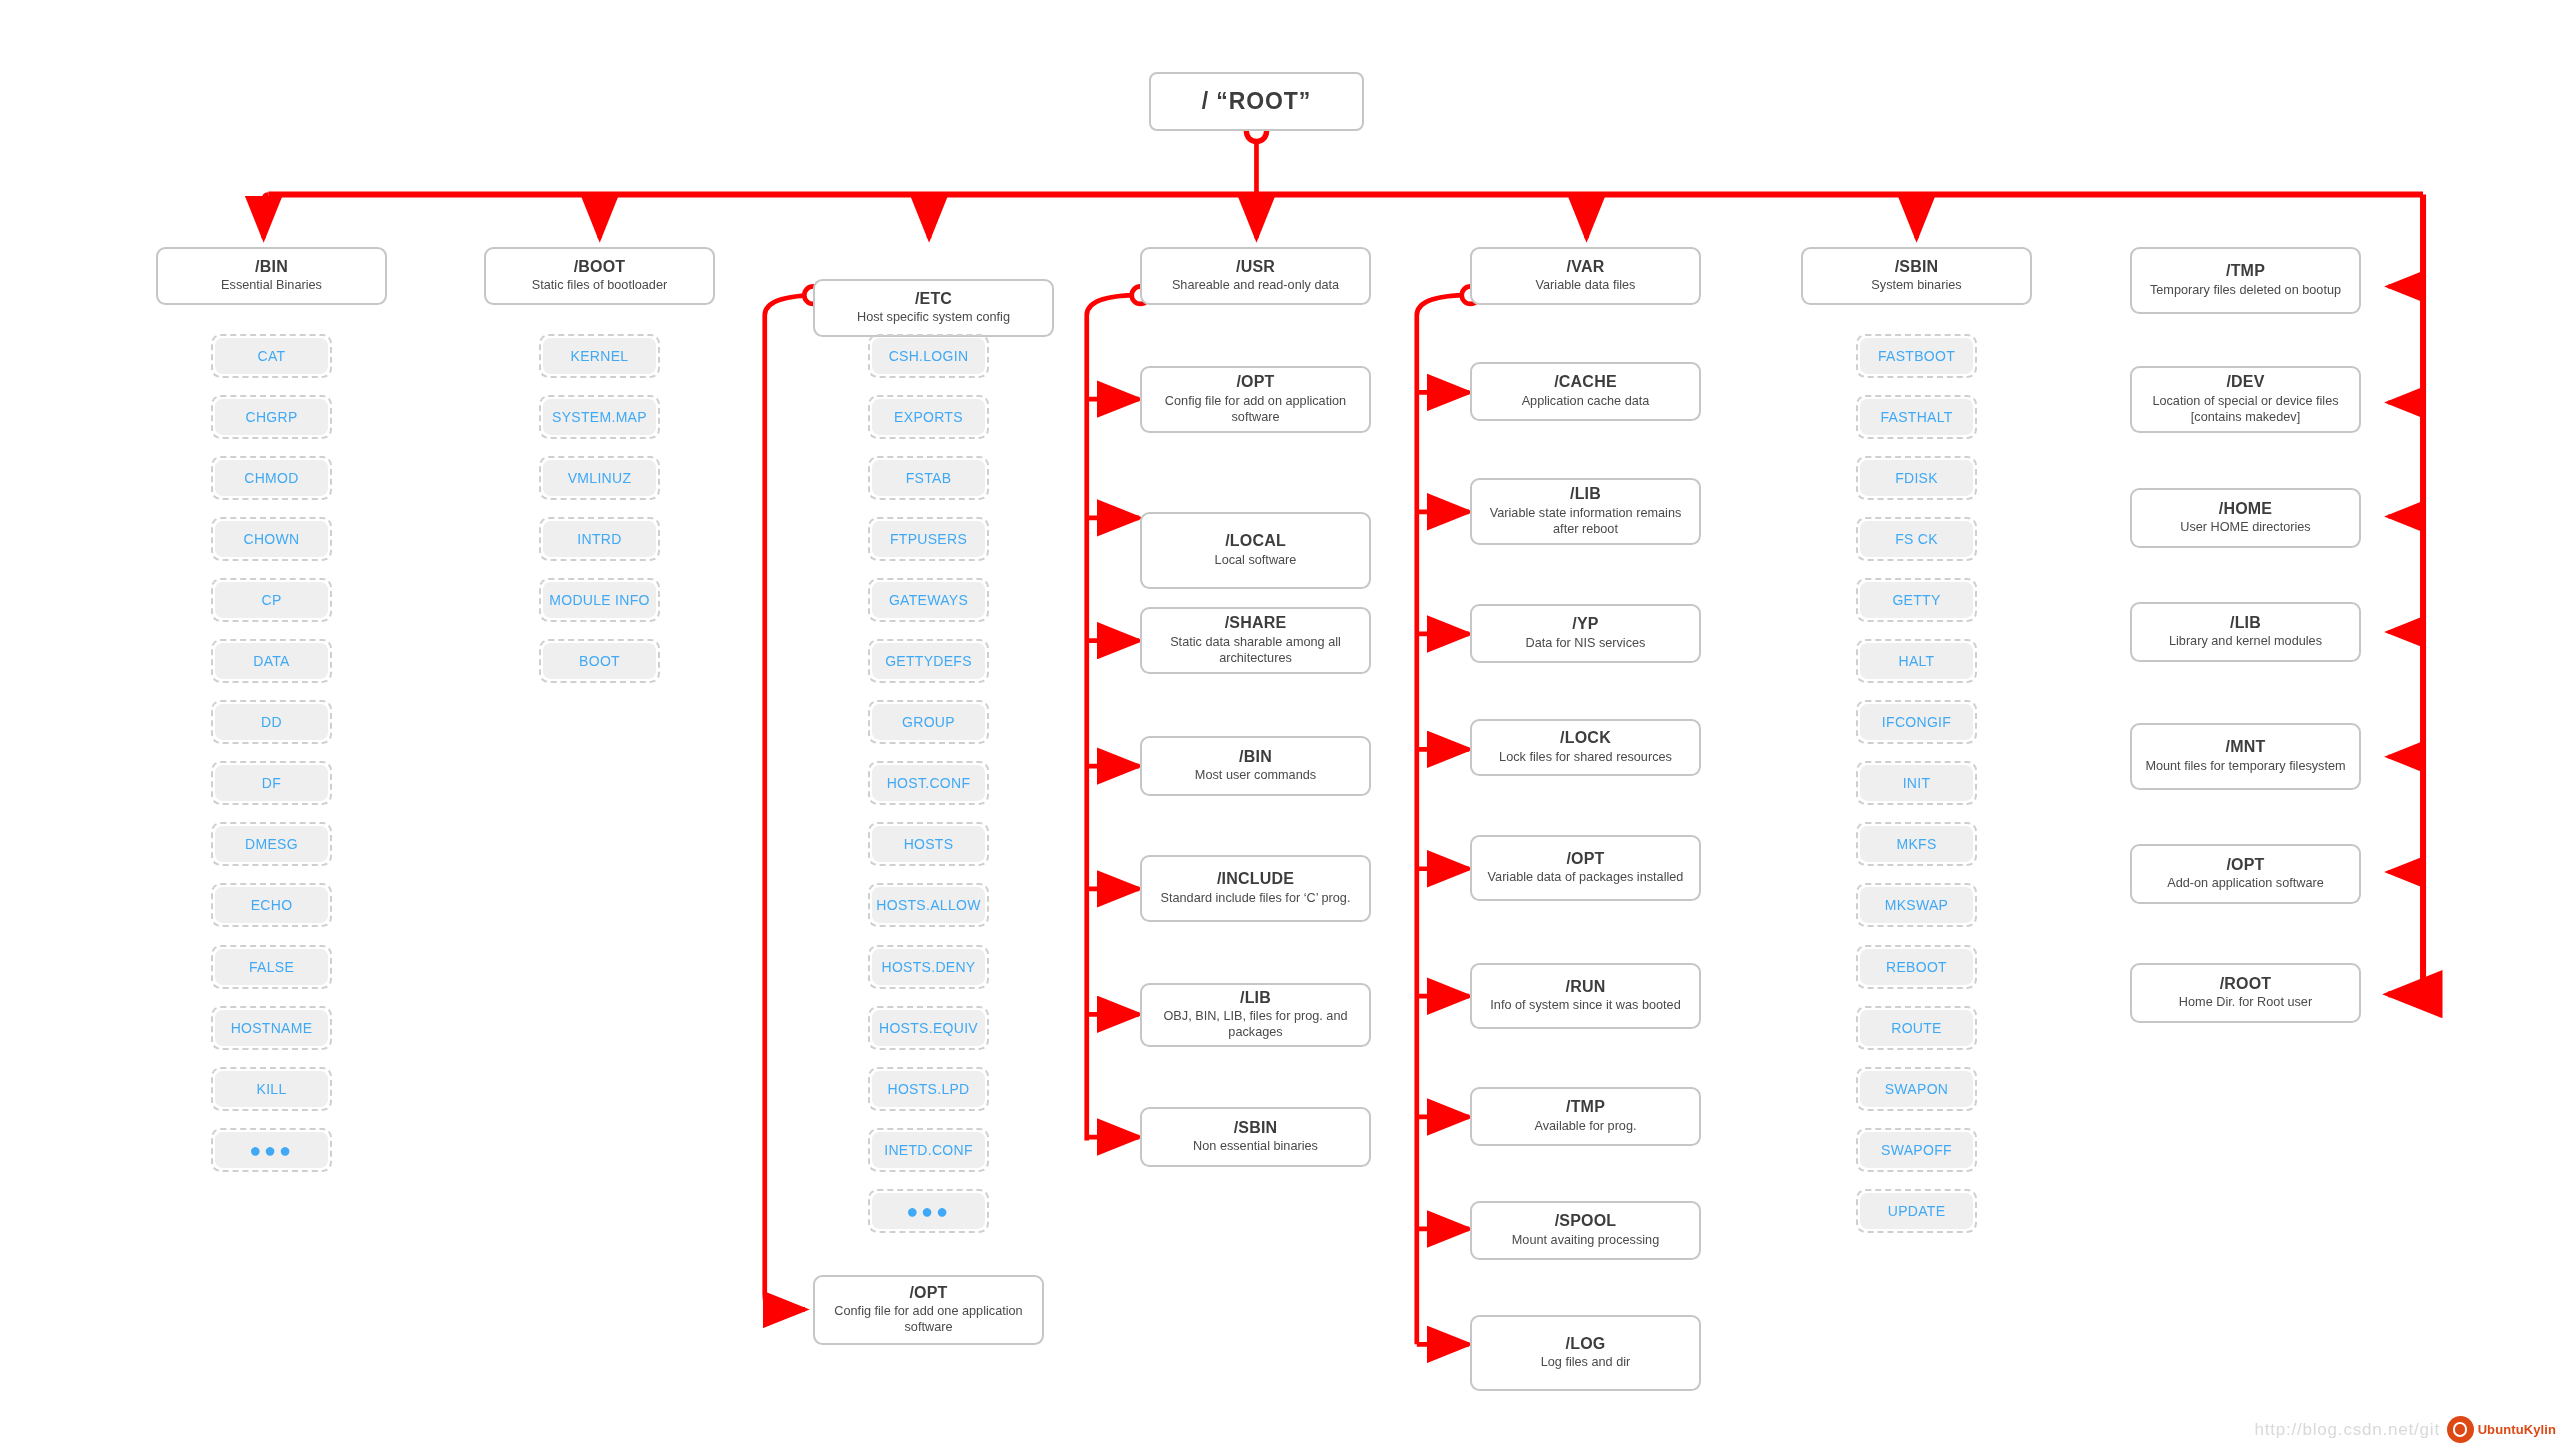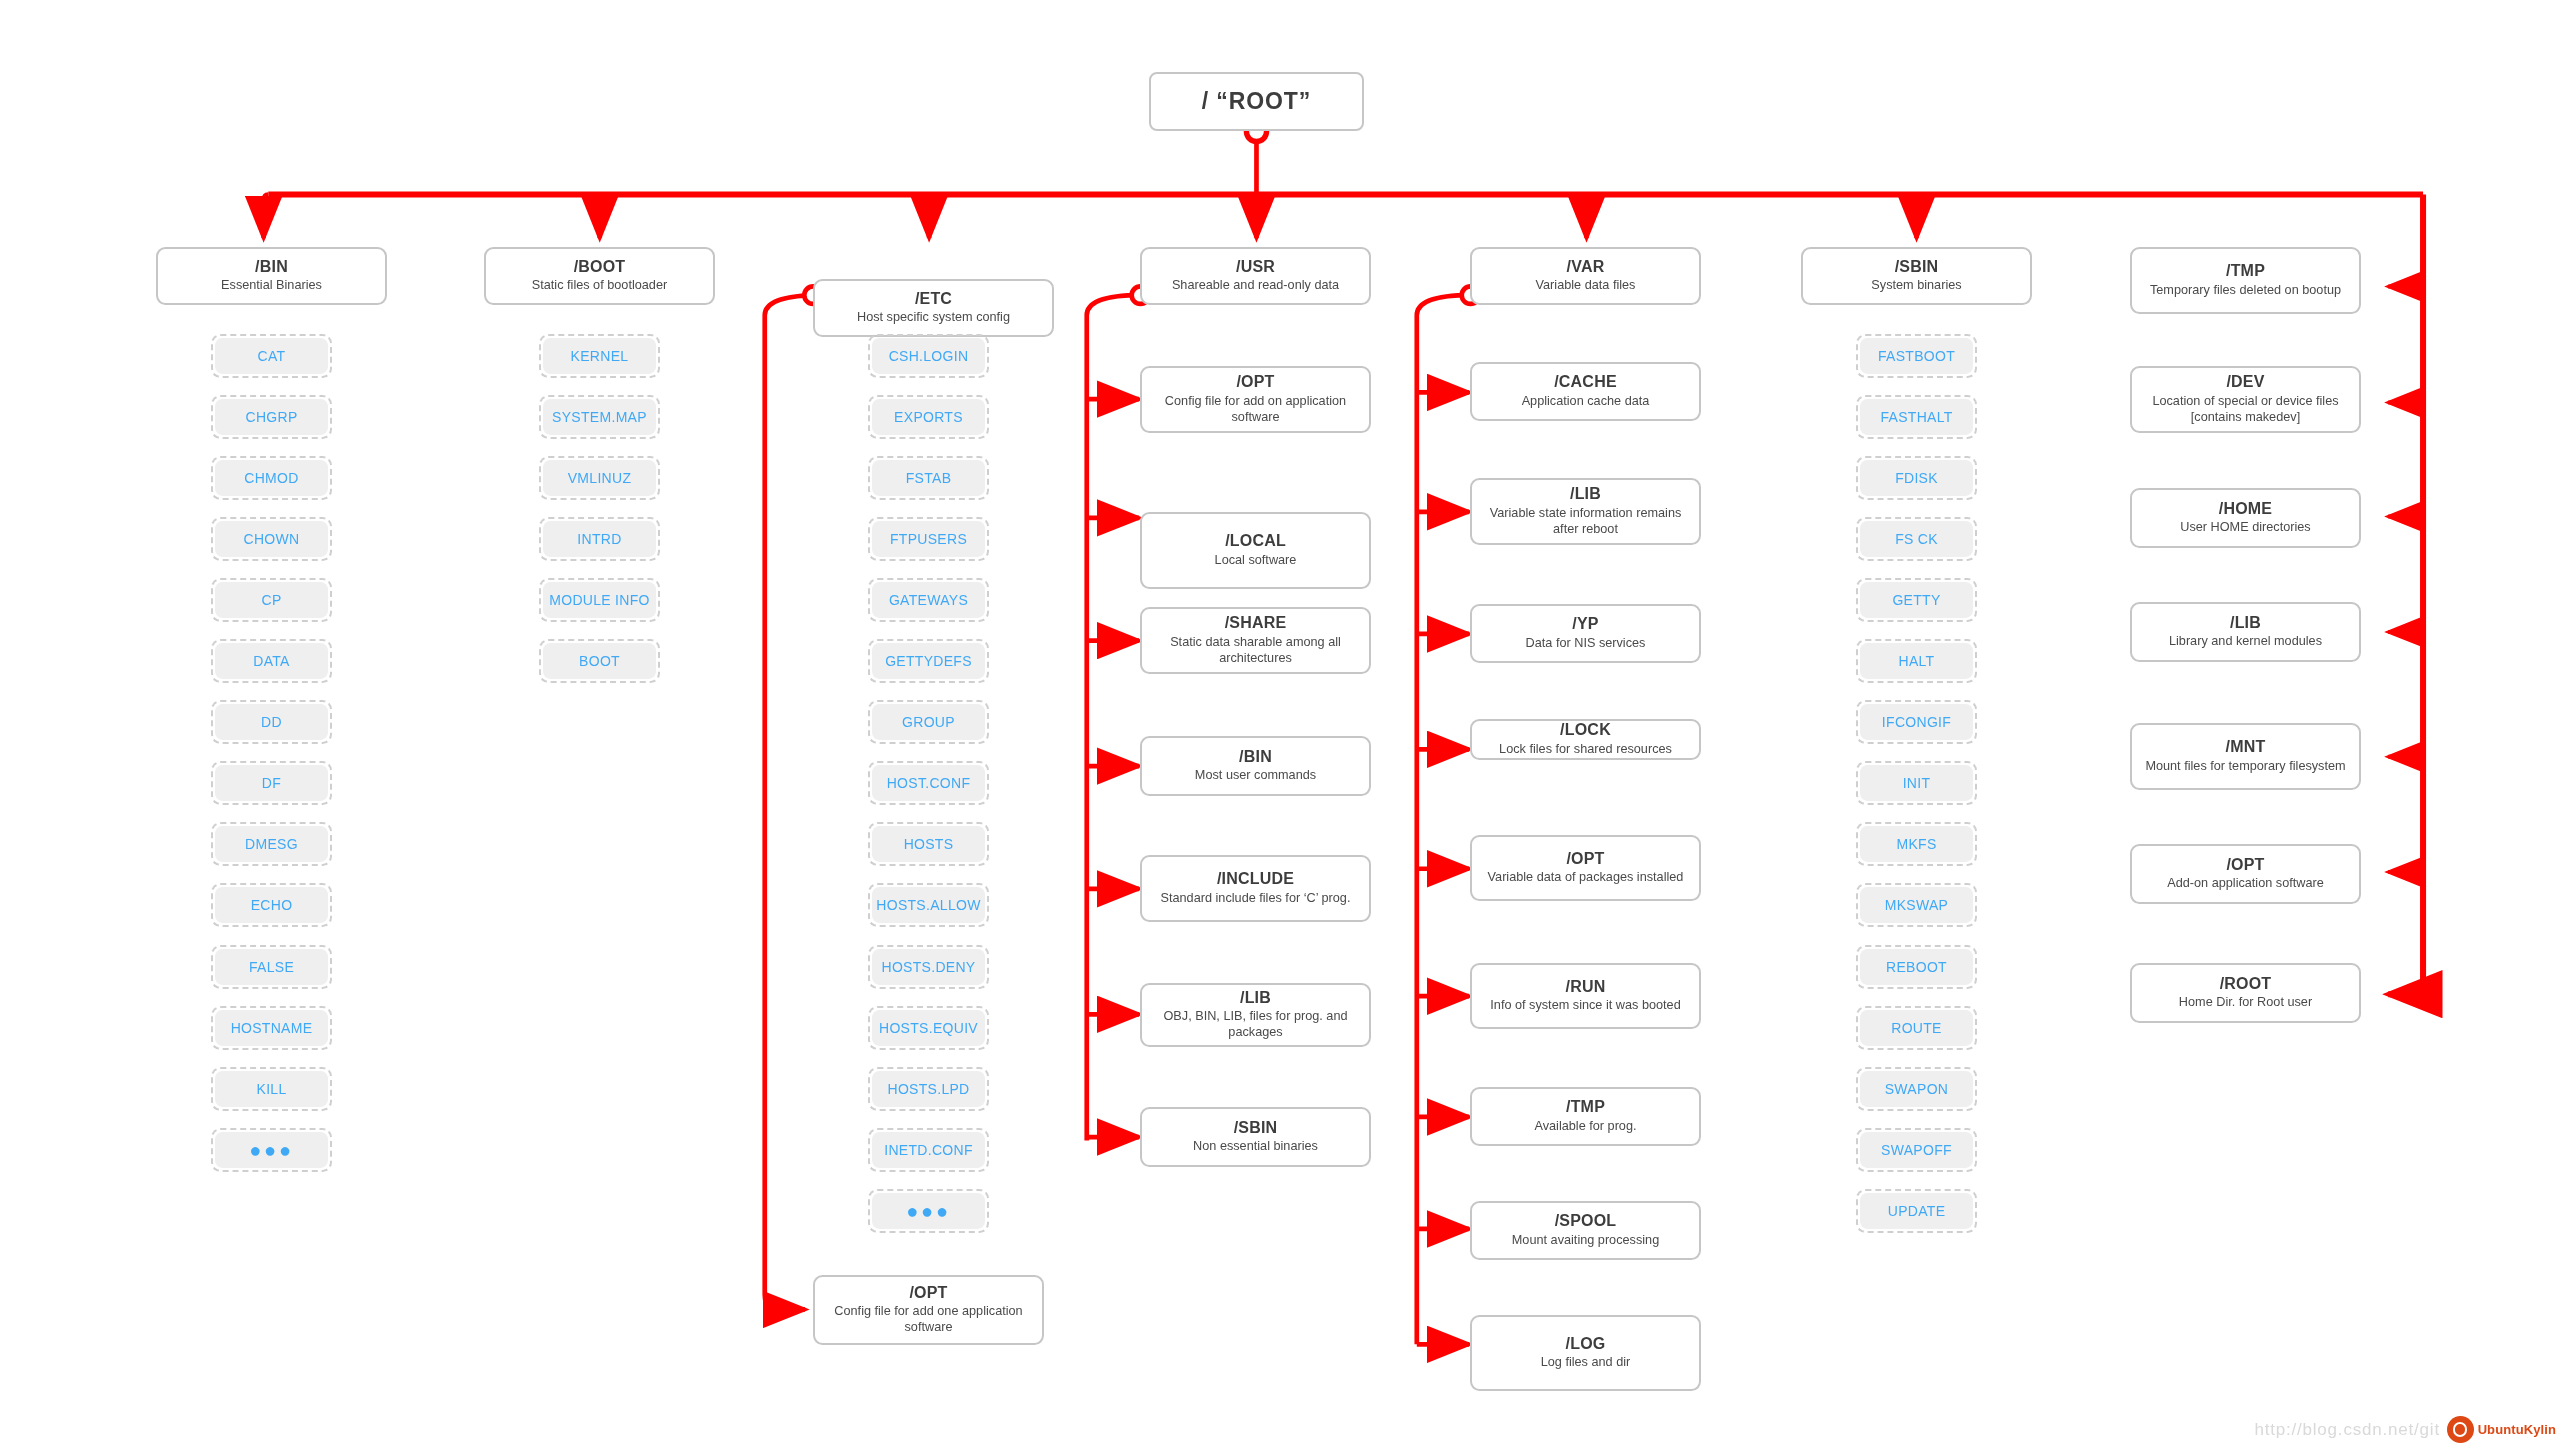--- a/index.html
+++ b/index.html
@@ -296,21 +296,21 @@
     <div class="sub">Application cache data</div>
   </div>
   <div class="node" style="left:1470px;top:478px;width:231px;height:67px;">
     <div class="ttl">/LIB</div>
     <div class="sub">Variable state information remains after reboot</div>
   </div>
   <div class="node" style="left:1470px;top:604px;width:231px;height:59px;">
     <div class="ttl">/YP</div>
     <div class="sub">Data for NIS services</div>
   </div>
-  <div class="node" style="left:1470px;top:719px;width:231px;height:41px;">
+  <div class="node" style="left:1470px;top:719px;width:231px;height:57px;">
     <div class="ttl">/LOCK</div>
     <div class="sub">Lock files for shared resources</div>
   </div>
   <div class="node" style="left:1470px;top:835px;width:231px;height:66px;">
     <div class="ttl">/OPT</div>
     <div class="sub">Variable data of packages installed</div>
   </div>
   <div class="node" style="left:1470px;top:963px;width:231px;height:66px;">
     <div class="ttl">/RUN</div>
     <div class="sub">Info of system since it was booted</div>

